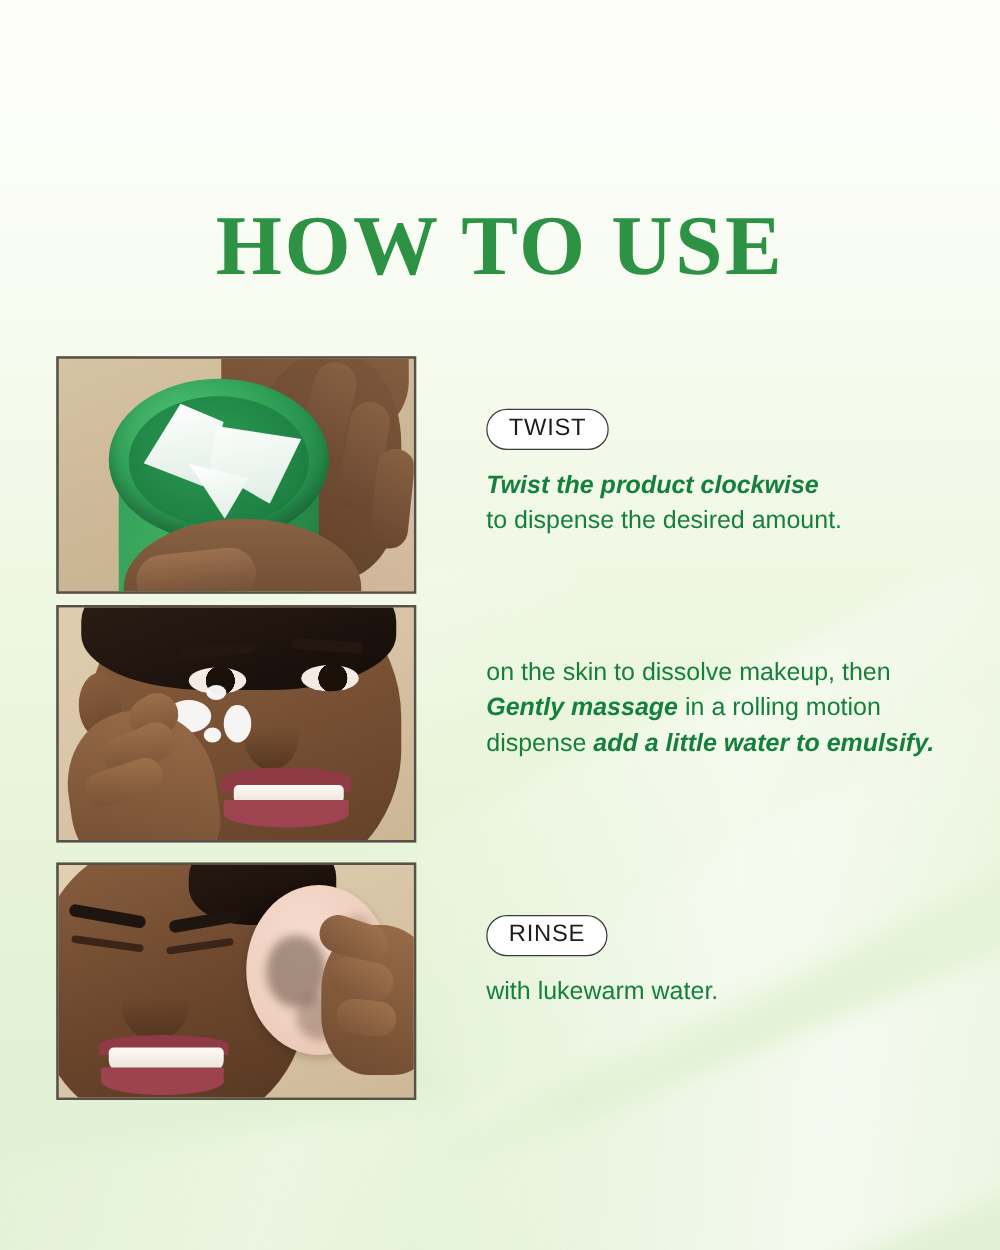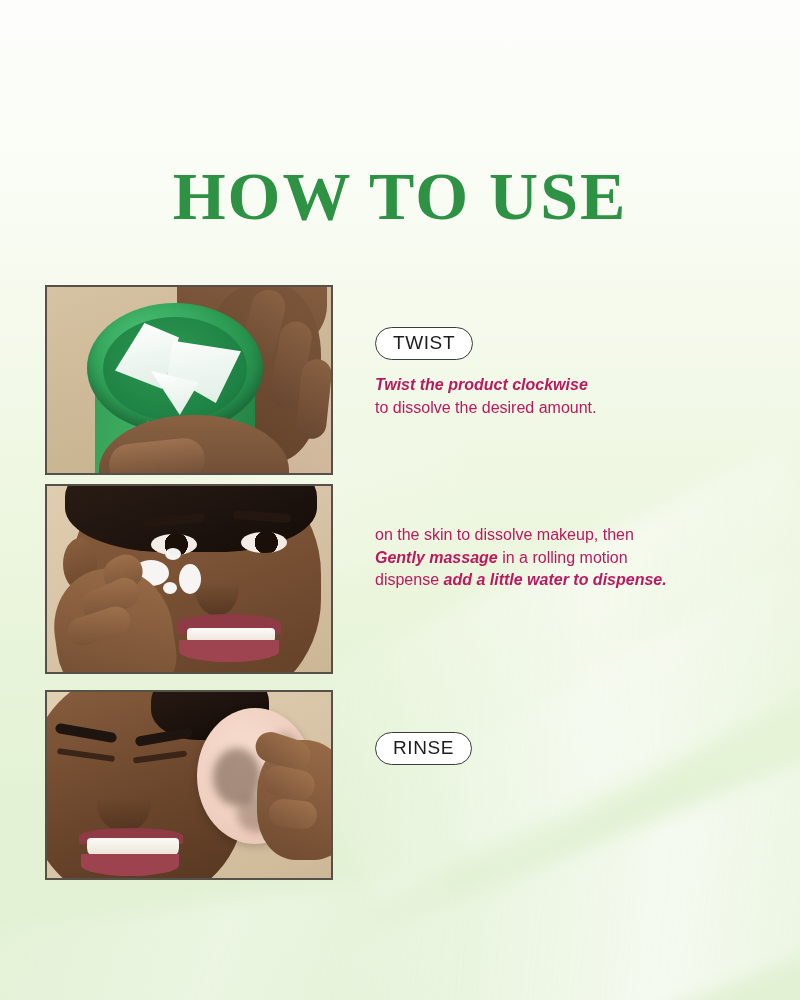--- a/index.html
+++ b/index.html
@@ -187,41 +187,41 @@
   .p3-hand { position:absolute; right: -22px; top: 48px; width: 96px; height: 120px; border-radius: 44% 50% 40% 40%;
              background: linear-gradient(200deg,#9a6d49,#6f4a30); }
   .p3-fing { position:absolute; border-radius: 40px; background: linear-gradient(200deg,#a1734e,#7a5438); }
   .p3-fp1 { right: 20px; top: 44px; width: 56px; height: 30px; transform: rotate(18deg); }
   .p3-fp2 { right: 16px; top: 76px; width: 52px; height: 30px; transform: rotate(12deg); }
   .p3-fp3 { right: 14px; top: 108px; width: 48px; height: 28px; transform: rotate(6deg); }
 
   
   .step-text {
     position: absolute;
-    left: 330px;
+    left: 344px;
     top: 0;
     width: 380px;
   }
   .badge {
     display: inline-block;
     border: 1.6px solid #3b3b3b;
     border-radius: 20px;
     background: #ffffff;
     padding: 5px 17px 6px 17px;
     font-size: 19px;
     font-weight: normal;
     letter-spacing: .6px;
     color: #1d1d1d;
     line-height: 1.05;
   }
   .desc {
     margin-top: 14px;
-    font-size: 16px;
+    font-size: 20px;
     line-height: 1.42;
-    color: #be185d;
+    color: #15803d;
     max-width: 372px;
   }
   .desc .em {
     font-style: italic;
     font-weight: bold;
   }
   .desc-line { display: block; white-space: nowrap; }
 
   
   .step-1 .step-text { top: 42px; }
@@ -261,21 +261,21 @@
         <div class="p1-cream p1-c3"></div>
         <div class="p1-arrow"></div>
         <div class="p1-hand-b"></div>
         <div class="p1-thumb"></div>
       </div>
     </div>
     <div class="step-text">
       <div class="badge">TWIST</div>
       <div class="desc">
         <span class="desc-line"><span class="em">Twist the product clockwise</span></span>
-        <span class="desc-line"><span>to dissolve the desired amount.</span></span>
+        <span class="desc-line"><span>to dispense the desired amount.</span></span>
       </div>
     </div>
   </div>
 
   <div class="step step-2">
     <div class="photo">
       <div class="photo-inner">
         <div class="p2-bg"></div>
         <div class="p2-face"></div>
         <div class="p2-hair"></div>
@@ -295,21 +295,21 @@
         <div class="p2-hand"></div>
         <div class="p2-fing p2-fg1"></div>
         <div class="p2-fing p2-fg2"></div>
         <div class="p2-fing p2-fg3"></div>
       </div>
     </div>
     <div class="step-text">
       <div class="desc">
         <span class="desc-line"><span>on the skin to dissolve makeup, then</span></span>
         <span class="desc-line"><span class="em">Gently massage</span><span> in a rolling motion</span></span>
-        <span class="desc-line"><span>dispense </span><span class="em">add a little water to dispense.</span></span>
+        <span class="desc-line"><span>dispense </span><span class="em">add a little water to emulsify.</span></span>
       </div>
     </div>
   </div>
 
   <div class="step step-3">
     <div class="photo">
       <div class="photo-inner">
         <div class="p3-bg"></div>
         <div class="p3-face"></div>
         <div class="p3-hair"></div>
@@ -327,17 +327,18 @@
         <div class="p3-smudge p3-s3"></div>
         <div class="p3-hand"></div>
         <div class="p3-fing p3-fp1"></div>
         <div class="p3-fing p3-fp2"></div>
         <div class="p3-fing p3-fp3"></div>
       </div>
     </div>
     <div class="step-text">
       <div class="badge">RINSE</div>
       <div class="desc">
+        <span class="desc-line"><span>with lukewarm water.</span></span>
       </div>
     </div>
   </div>
 
 </div>
 
 </body></html>

